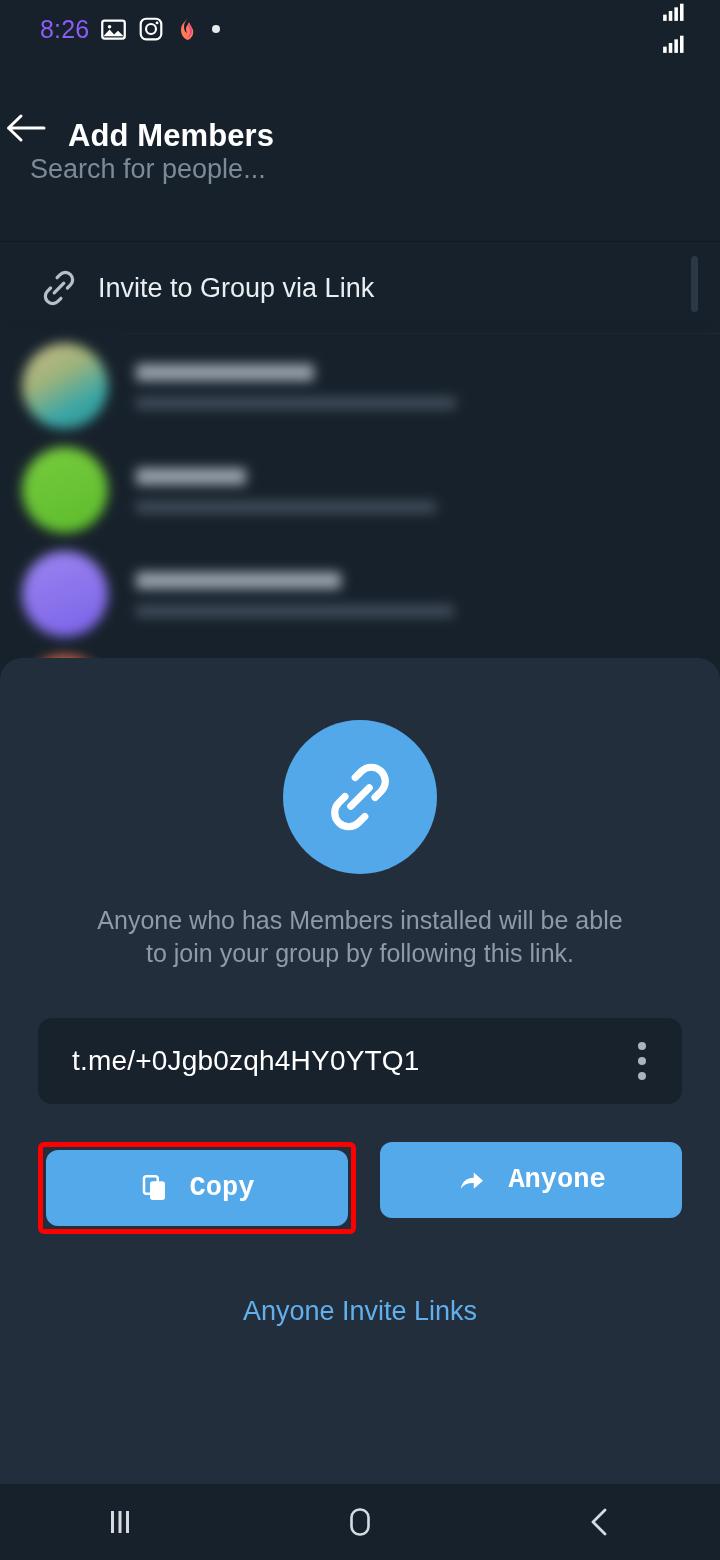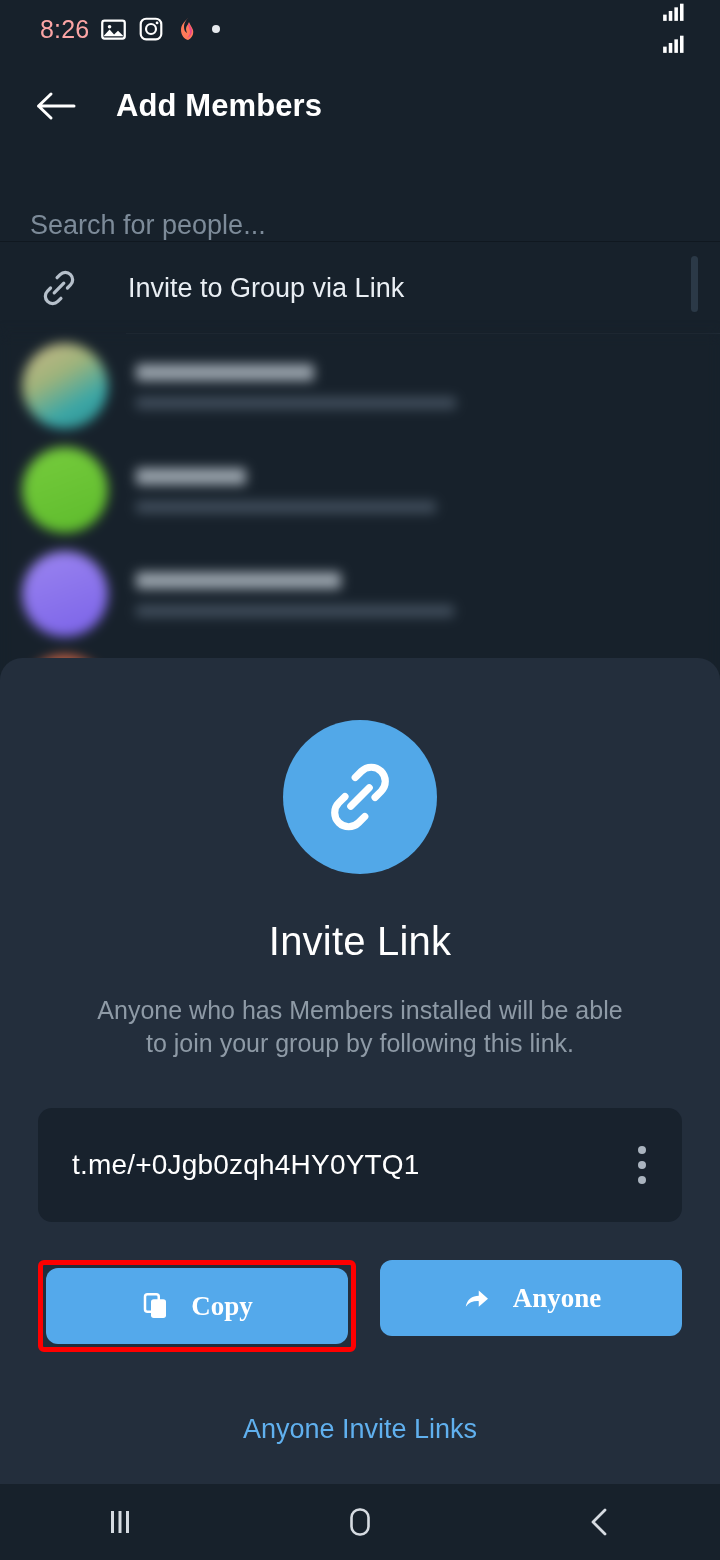--- a/index.html
+++ b/index.html
@@ -8,53 +8,53 @@
     font-family:"Liberation Sans", sans-serif;
     -webkit-font-smoothing:antialiased;
     position:relative;
   }
 
   
   .statusbar{
     height:58px; width:100%;
     display:flex; align-items:center; justify-content:space-between;
     padding:0 22px 0 40px;
-    background:#17212b; color:#fca5a5;
+    background:#17212b; color:#8b5cf6;
     position:relative; z-index:5;
   }
   .sb-left{ display:flex; align-items:center; gap:11px; }
   .sb-clock{ font-size:25px; letter-spacing:.2px; font-weight:400; }
   .sb-right{ display:flex; align-items:center; gap:7px;flex-direction:column; }
   .sb-batt-text{ font-size:24px; margin-left:2px; }
   .ic{ display:inline-block; line-height:0; }
 
   
   .appbar{
-    height:96px; display:flex; align-items:center; gap:34px;
-    padding-left:30px; background:#17212b;
+    height:96px; display:flex; align-items:flex-end; gap:16px;
+    background:#17212b;
     position:relative; z-index:5;
   }
   .appbar-title{ color:#fff; font-size:31px; font-weight:600; letter-spacing:.1px; }
   .back-btn{ width:52px; height:52px; display:flex; align-items:center; justify-content:center; cursor:pointer; }
 
   
   .searchrow{
-    height:88px; display:flex; align-items:flex-end; padding-left:30px;
+    height:88px; display:flex; align-items:flex-start; padding-left:30px;
     background:#17212b; border-bottom:1px solid #101820;
   }
   .search-input{
     background:transparent; border:none; outline:none;
     color:#8a97a5; font-size:27px; width:100%;
     font-family:"Liberation Sans", sans-serif;
   }
   .search-input::placeholder{ color:#7d8b99; opacity:1; }
 
   
   .inviterow{
-    height:92px; display:flex; align-items:center; gap:46px;
+    height:92px; display:flex; align-items:center; gap:16px;
     padding-left:36px; background:#17212b; position:relative;
   }
   .invite-label{ color:#e9eef3; font-size:27px; }
   .invite-sep{
     position:absolute; left:126px; right:0; bottom:0; height:1px; background:#222d38;
   }
   .scrollbar{
     position:absolute; right:22px; top:14px; width:7px; height:56px;
     background:#2b3947; border-radius:4px;
   }
@@ -84,34 +84,34 @@
     background:#52a8e8;
     margin-top:62px;
     display:flex; align-items:center; justify-content:center;
   }
   .sheet-title{ color:#ffffff; font-size:40px; font-weight:400; margin-top:45px; letter-spacing:.2px; }
   .sheet-desc{
     color:#8e9aa6; font-size:25px; line-height:1.32; text-align:center;
     margin-top:30px; width:530px;
   }
   .link-field{
-    margin-top:48px; width:644px; height:114px;
+    margin-top:48px; width:644px; height:86px;
     background:#18222d; border-radius:14px;
     display:flex; align-items:center; padding:0 30px 0 34px;
   }
   .link-text{ color:#ffffff; font-size:28px; flex:1; letter-spacing:.2px; }
   .kebab{ display:flex; flex-direction:column; gap:7px; padding:10px 6px; cursor:pointer; }
   .kebab i{ width:8px; height:8px; border-radius:50%; background:#aab4bf; display:block; }
 
   .btnrow{ margin-top:38px; width:644px; display:flex; gap:24px; }
   .btn{
     flex:1; height:76px; border-radius:12px; background:#54a9eb;
     display:flex; align-items:center; justify-content:center; gap:20px;
     color:#ffffff; font-size:27px; font-weight:600; cursor:pointer;
-    border:none; font-family:Liberation Serif, serif;
+    border:none; font-family:Liberation Mono, monospace;
   }
   .copy-wrap{
     flex:1; border:5px solid #ff0000; border-radius:6px;
     padding:3px; display:flex;
   }
   .copy-wrap .btn{ width:100%; }
   .manage{
     margin-top:62px; color:#60b0ee; font-size:27px; cursor:pointer;
   }
 
@@ -261,21 +261,20 @@
   <div class="link-circle">
     <span class="ic">
       <svg width="82" height="82" viewBox="0 0 24 24">
         <path d="M9.3 14.7l5.4-5.4" stroke="#ffffff" stroke-width="2.1" stroke-linecap="round" fill="none"></path>
         <path d="M10.6 6.3l1.8-1.8a4.1 4.1 0 0 1 5.8 5.8l-1.8 1.8" stroke="#ffffff" stroke-width="2.1" fill="none" stroke-linecap="round"></path>
         <path d="M13.4 17.7l-1.8 1.8a4.1 4.1 0 0 1-5.8-5.8l1.8-1.8" stroke="#ffffff" stroke-width="2.1" fill="none" stroke-linecap="round"></path>
       </svg>
     </span>
   </div>
 
-  <div class="sheet-title">Invite Link</div>
   <div class="sheet-desc">Anyone who has Members installed will be able to join your group by following this link.</div>
 
   <div class="link-field">
     <span class="link-text">t.me/+0Jgb0zqh4HY0YTQ1</span>
     <span class="kebab">
       <i></i>
         <i></i>
         <i></i>
     </span>
   </div>

